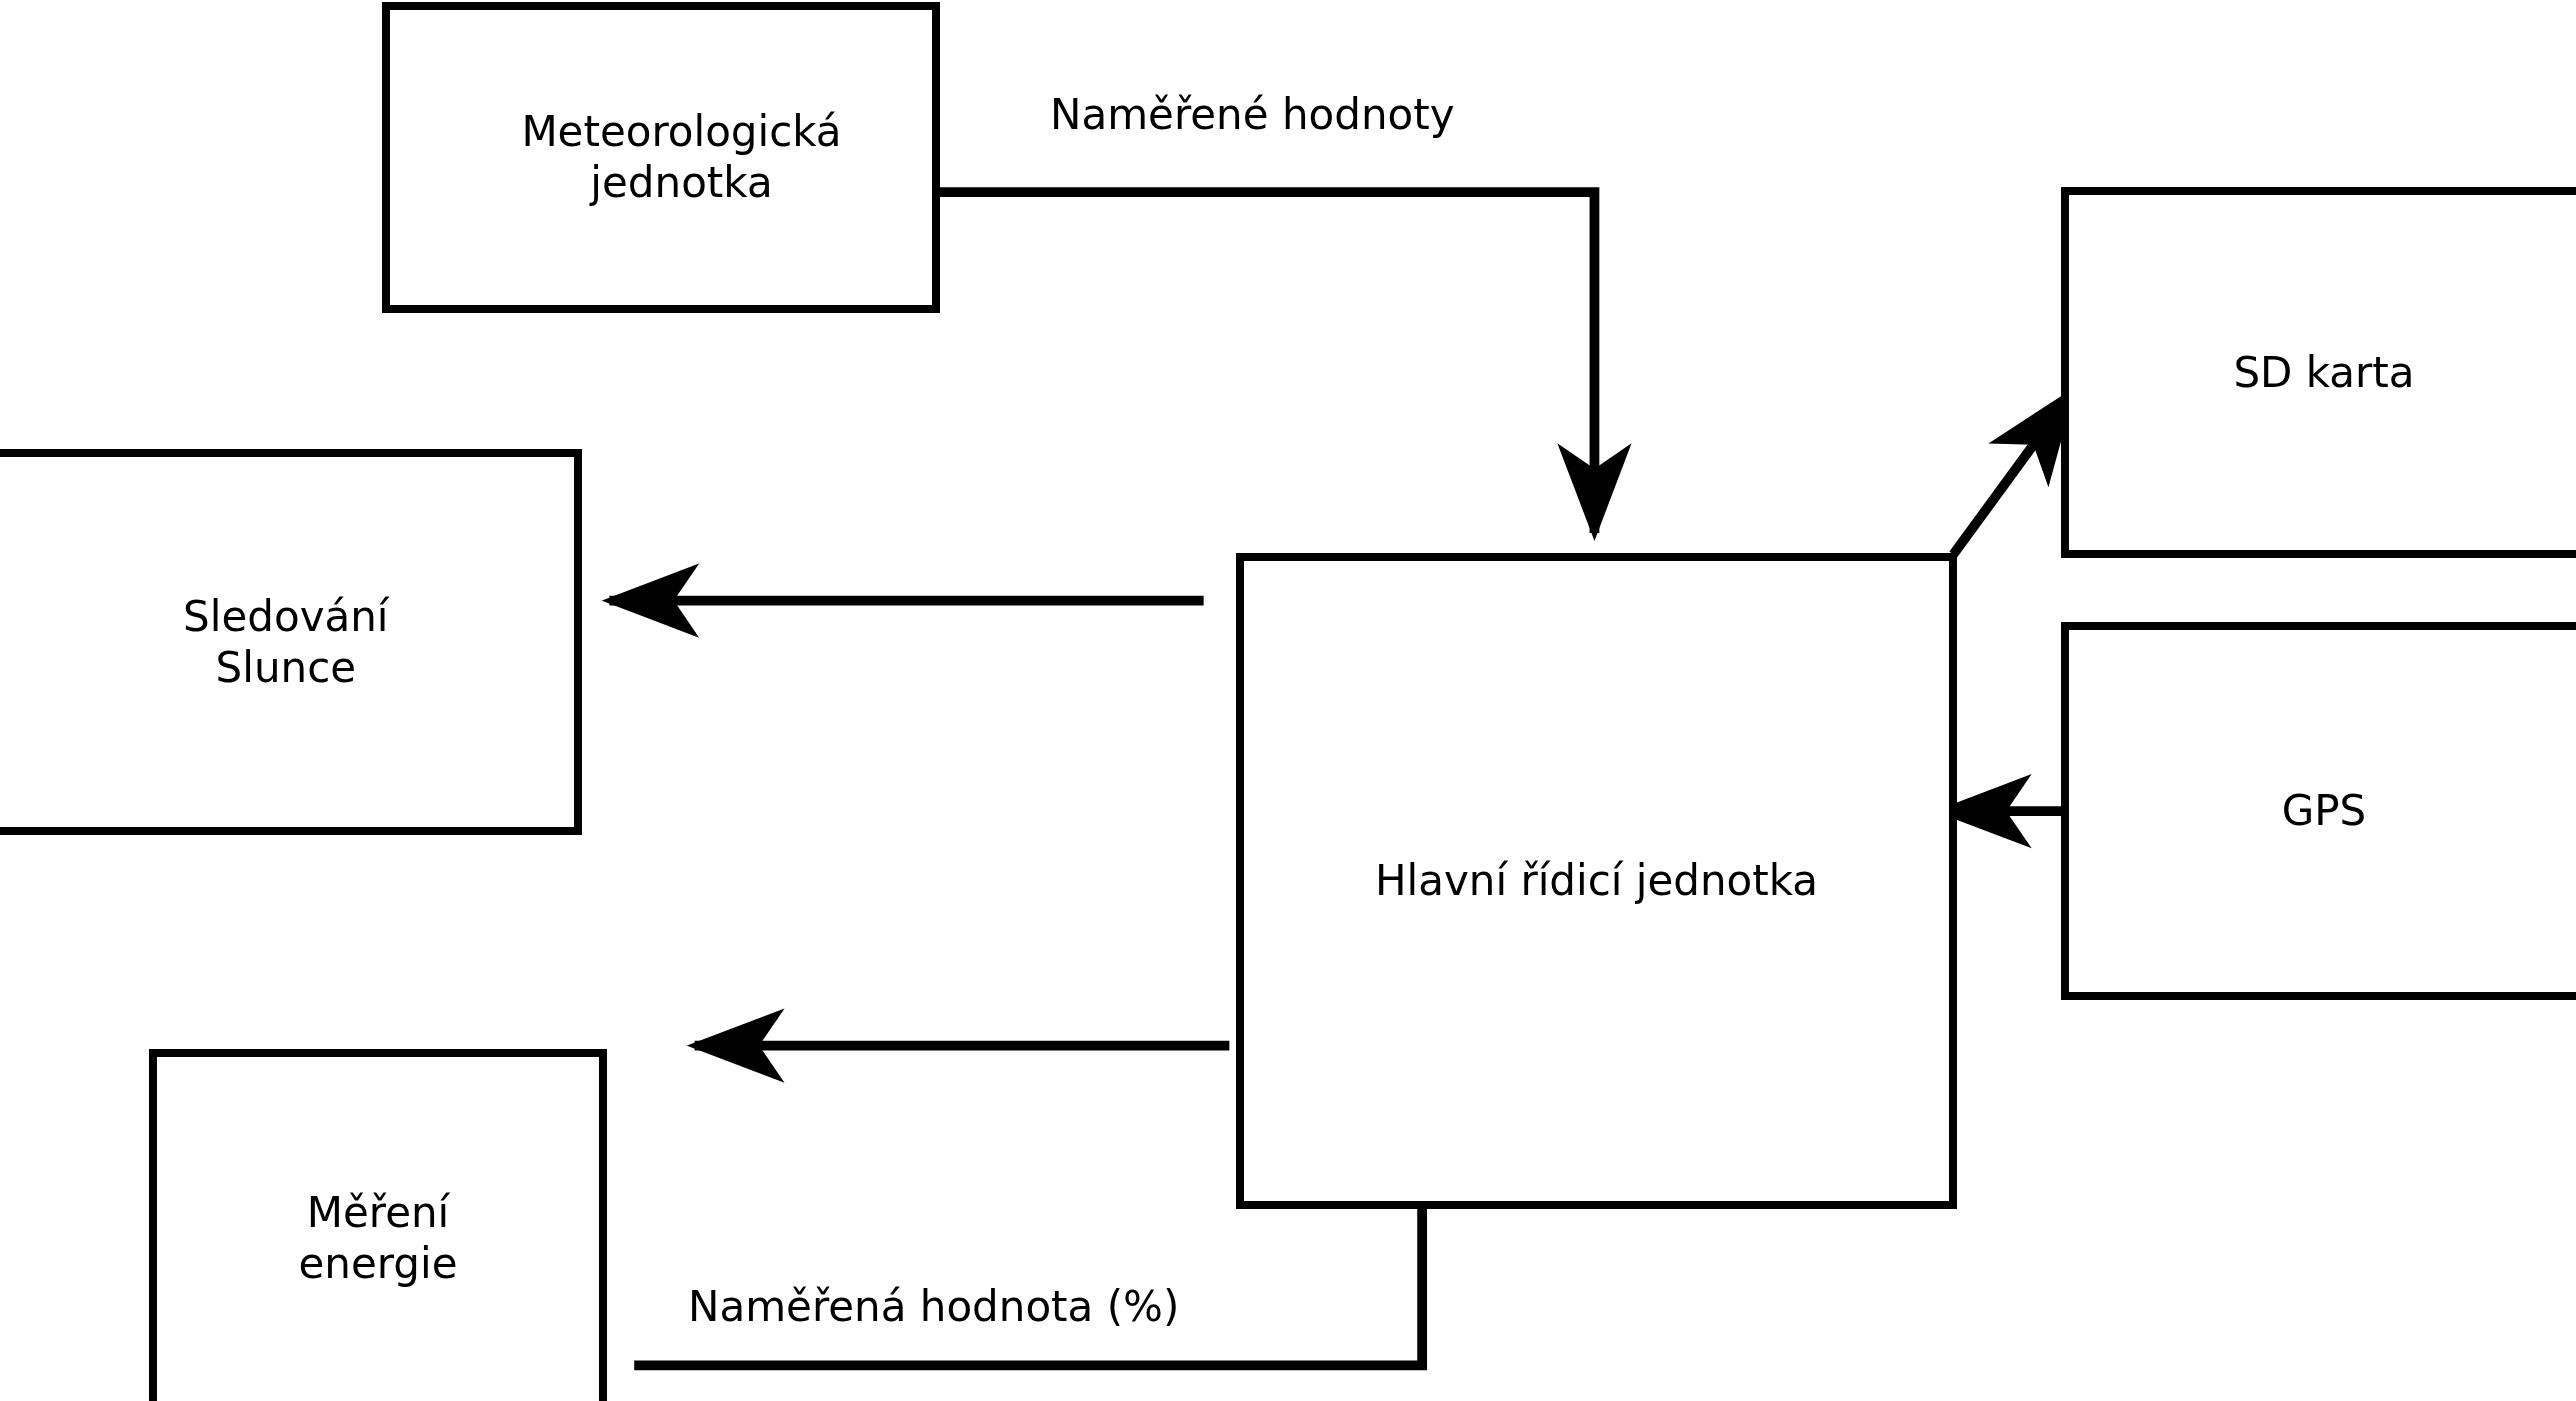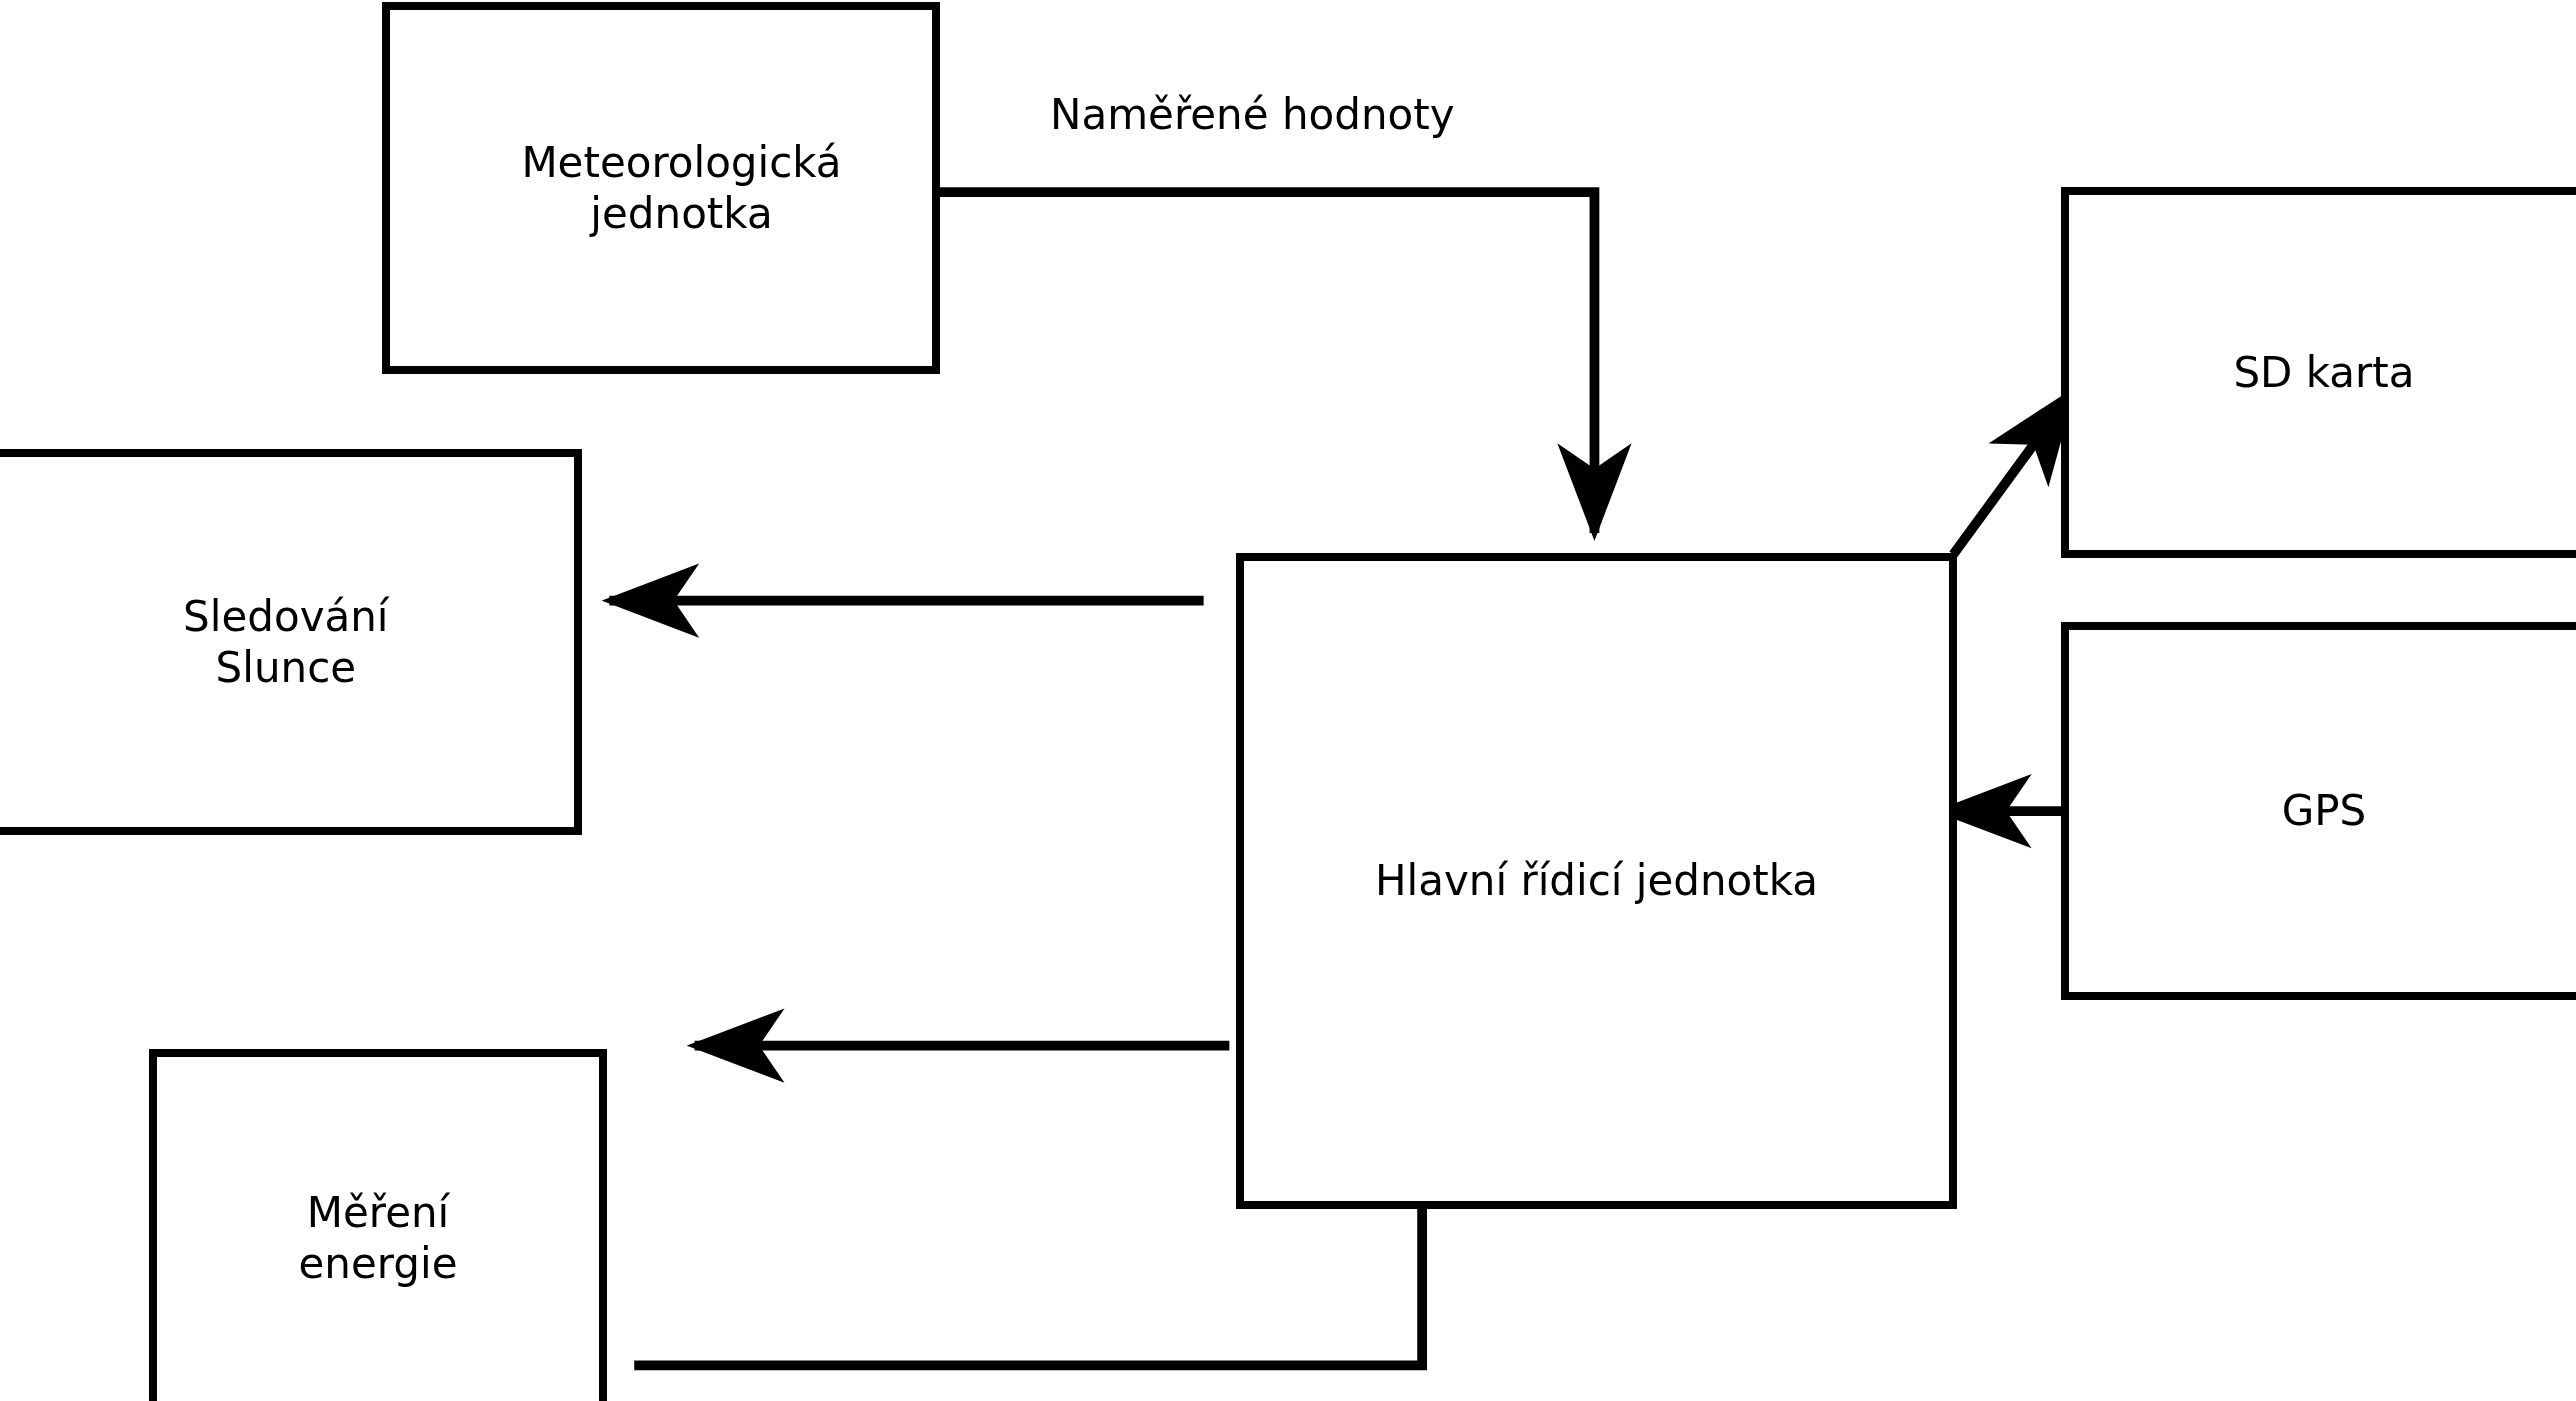--- a/index.html
+++ b/index.html
@@ -80,21 +80,21 @@
 
     <g>
       <path d="M2199,624 L2332,442" fill="none" stroke="#000000" stroke-width="11" marker-end="url(#arrowhead)"></path>
     </g>
 
     <g>
       <path d="M2323,913 L2186,913" fill="none" stroke="#000000" stroke-width="11" marker-end="url(#arrowhead)"></path>
     </g>
   </svg>
 
-  <div class="node-box" id="node-meteo" style="left: 382px; top: 1.8px; width: 558px; height: 372px; padding-left: 41px;">
+  <div class="node-box" id="node-meteo" style="left: 382px; top: 1.8px; width: 558px; height: 311px; padding-left: 41px;">
     <span class="node-label">Meteorologická
 jednotka</span>
   </div>
 
   <div class="node-box" id="node-sun-tracking" style="left: -10.7px; top: 449px; width: 593px; height: 386px;">
     <span class="node-label">Sledování
 Slunce</span>
   </div>
 
   <div class="node-box" id="node-energy-measurement" style="left: 149px; top: 1023px; width: 458px; height: 378px; margin-top: 26px;">
@@ -111,15 +111,16 @@
   </div>
 
   <div class="node-box" id="node-gps" style="left: 2061px; top: 622px; width: 526px; height: 378px;">
     <span class="node-label">GPS</span>
   </div>
 
   <div class="edge-label" id="edge-label-0" style="left: 1050px; top: 89px;">Naměřené hodnoty</div>
 
 
 
+  <div class="edge-label" id="edge-label-3" style="left: 688px; top: 1281px;">Naměřená hodnota (%)</div>
 
 </div>
 
 
 </body></html>

